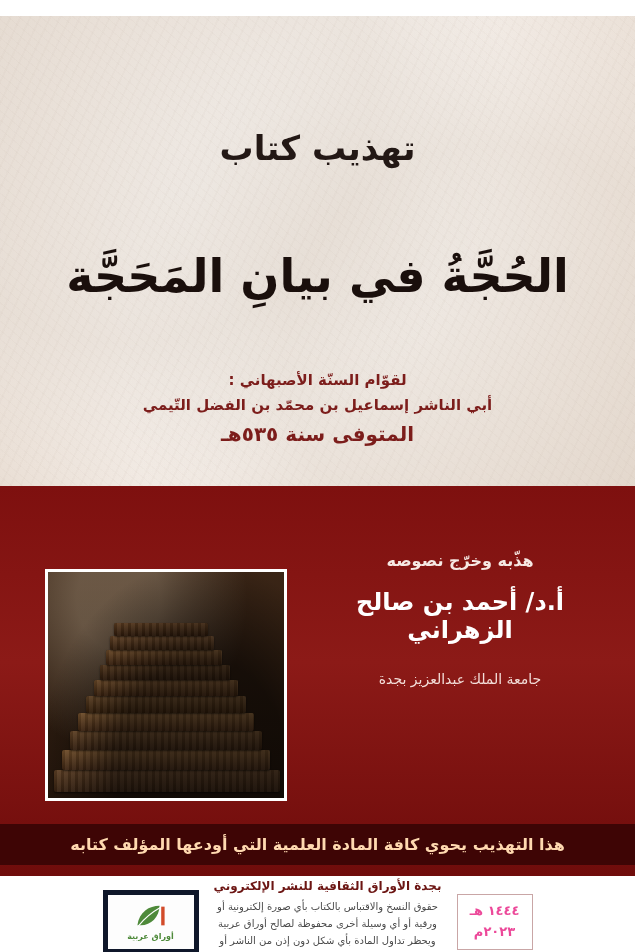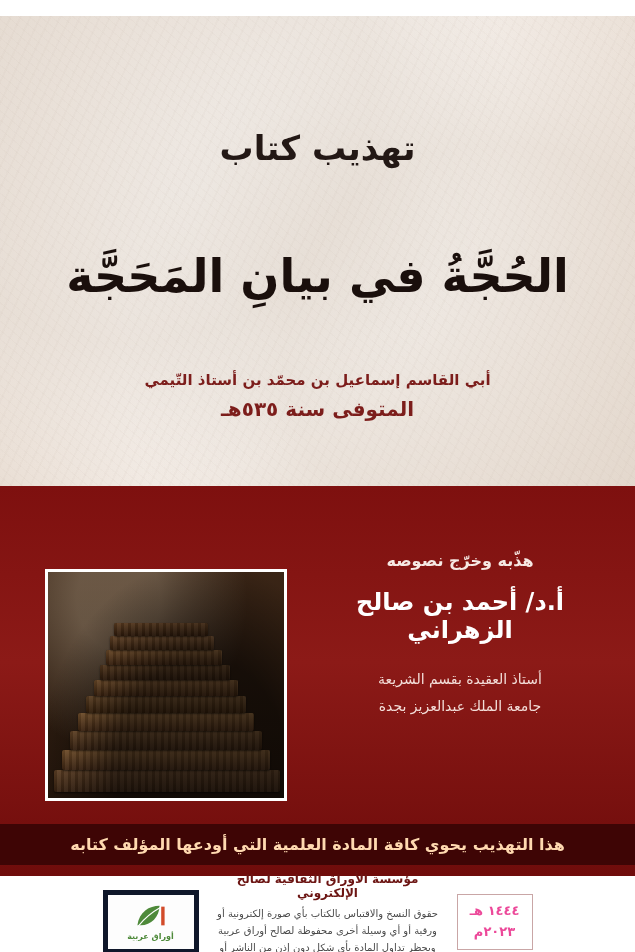--- a/index.html
+++ b/index.html
@@ -246,30 +246,30 @@
 
 <div class="page">
 
   <div class="top-section">
   </div>
 
   <div class="title-small">تهذيب كتاب</div>
   <div class="title-main">الحُجَّةُ في بيانِ المَحَجَّة</div>
 
   <div class="author-block">
-    <div class="author-line">أبي القاسم إسماعيل بن محمّد بن أستاذ التّيمي</div>
+    <div class="author-line">لقوّام السنّة الأصبهاني :</div>
+    <div class="author-line">أبي الناشر إسماعيل بن محمّد بن الفضل التّيمي</div>
     <div class="author-line small">المتوفى سنة ٥٣٥هـ</div>
   </div>
 
   <div class="body-section"></div>
 
   <div class="editor-block">
     <div class="editor-intro">هذّبه وخرّج نصوصه</div>
     <div class="editor-name">أ.د/ أحمد بن صالح الزهراني</div>
-    <div class="editor-role">أستاذ العقيدة بقسم الشريعة</div>
     <div class="editor-role">جامعة الملك عبدالعزيز بجدة</div>
   </div>
 
   <div class="photo-frame">
     <div class="photo-inner">
       <div class="bk" style="left:6px; bottom:6px; width:226px; height:22px; background:linear-gradient(180deg,#6d4a2b,#3e2614);">
           <span class="spine"></span>
         </div>
       <div class="bk" style="left:14px; bottom:28px; width:208px; height:20px; background:linear-gradient(180deg,#8a6034,#4b2e18);">
           <span class="spine"></span>
@@ -306,21 +306,21 @@
     <div class="banner-text">هذا التهذيب يحوي كافة المادة العلمية التي أودعها المؤلف كتابه</div>
   </div>
 
   <div class="footer">
     <div class="footer-inner">
       <div class="year-box">
         <span>١٤٤٤ هـ</span>
         <span>٢٠٢٣م</span>
       </div>
       <div class="pub-text">
-        <div class="pub-name">مؤسسة الأوراق الثقافية لصالح الإلكتروني</div>
+        <div class="pub-name">بجدة الأوراق الثقافية للنشر الإلكتروني</div>
         <div class="pub-rights">حقوق النسخ والاقتباس بالكتاب بأي صورة إلكترونية أو ورقية أو أي وسيلة أخرى محفوظة لصالح أوراق عربية ويحظر تداول المادة بأي شكل دون إذن من الناشر أو المؤلف</div>
       </div>
       <div class="logo-box">
         <div class="logo-mark">
           <svg viewBox="0 0 40 30" width="34" height="26" aria-hidden="true">
             <path d="M4 26 C6 10 18 3 30 3 C30 16 20 26 8 26 Z" fill="#4e8a3a"></path>
             <path d="M5 27 C12 18 22 10 31 5" stroke="#ffffff" stroke-width="1.4" fill="none"></path>
             <rect x="32" y="4" width="4" height="22" fill="#d24b2a"></rect>
           </svg>
         </div>

